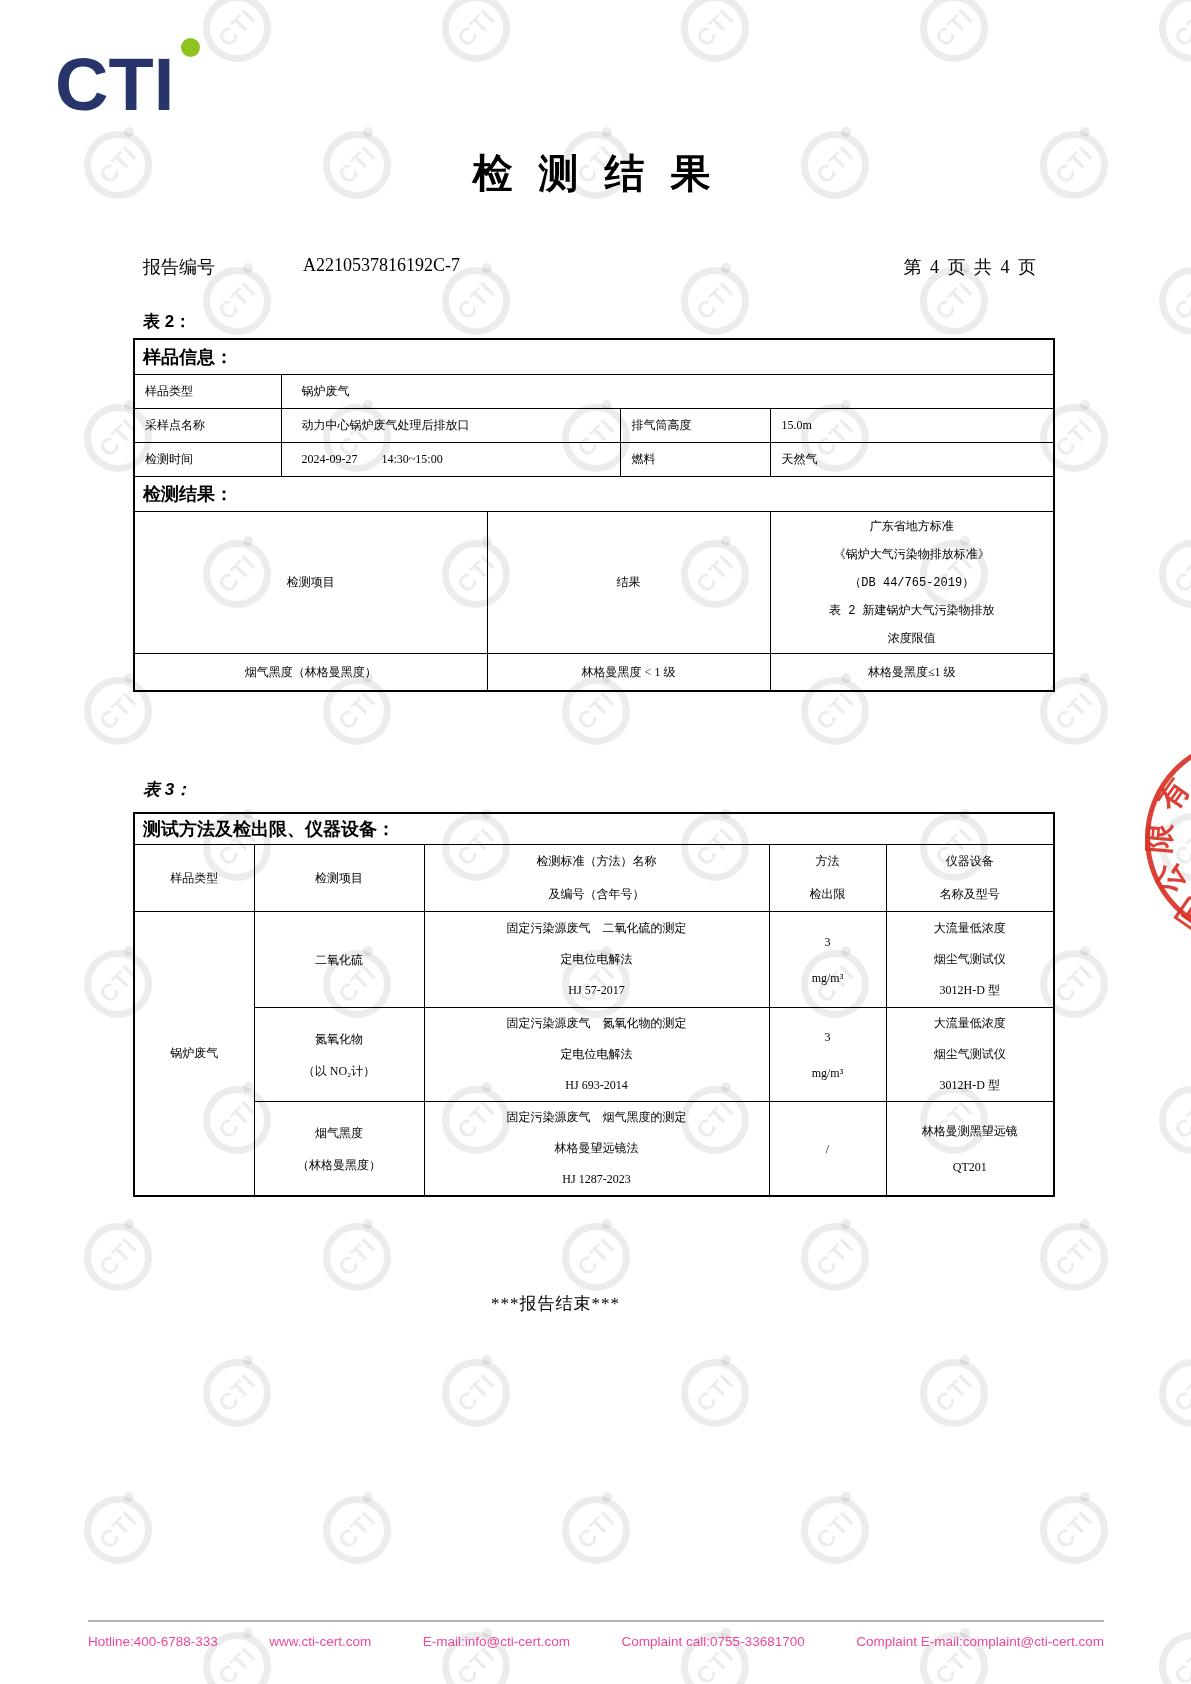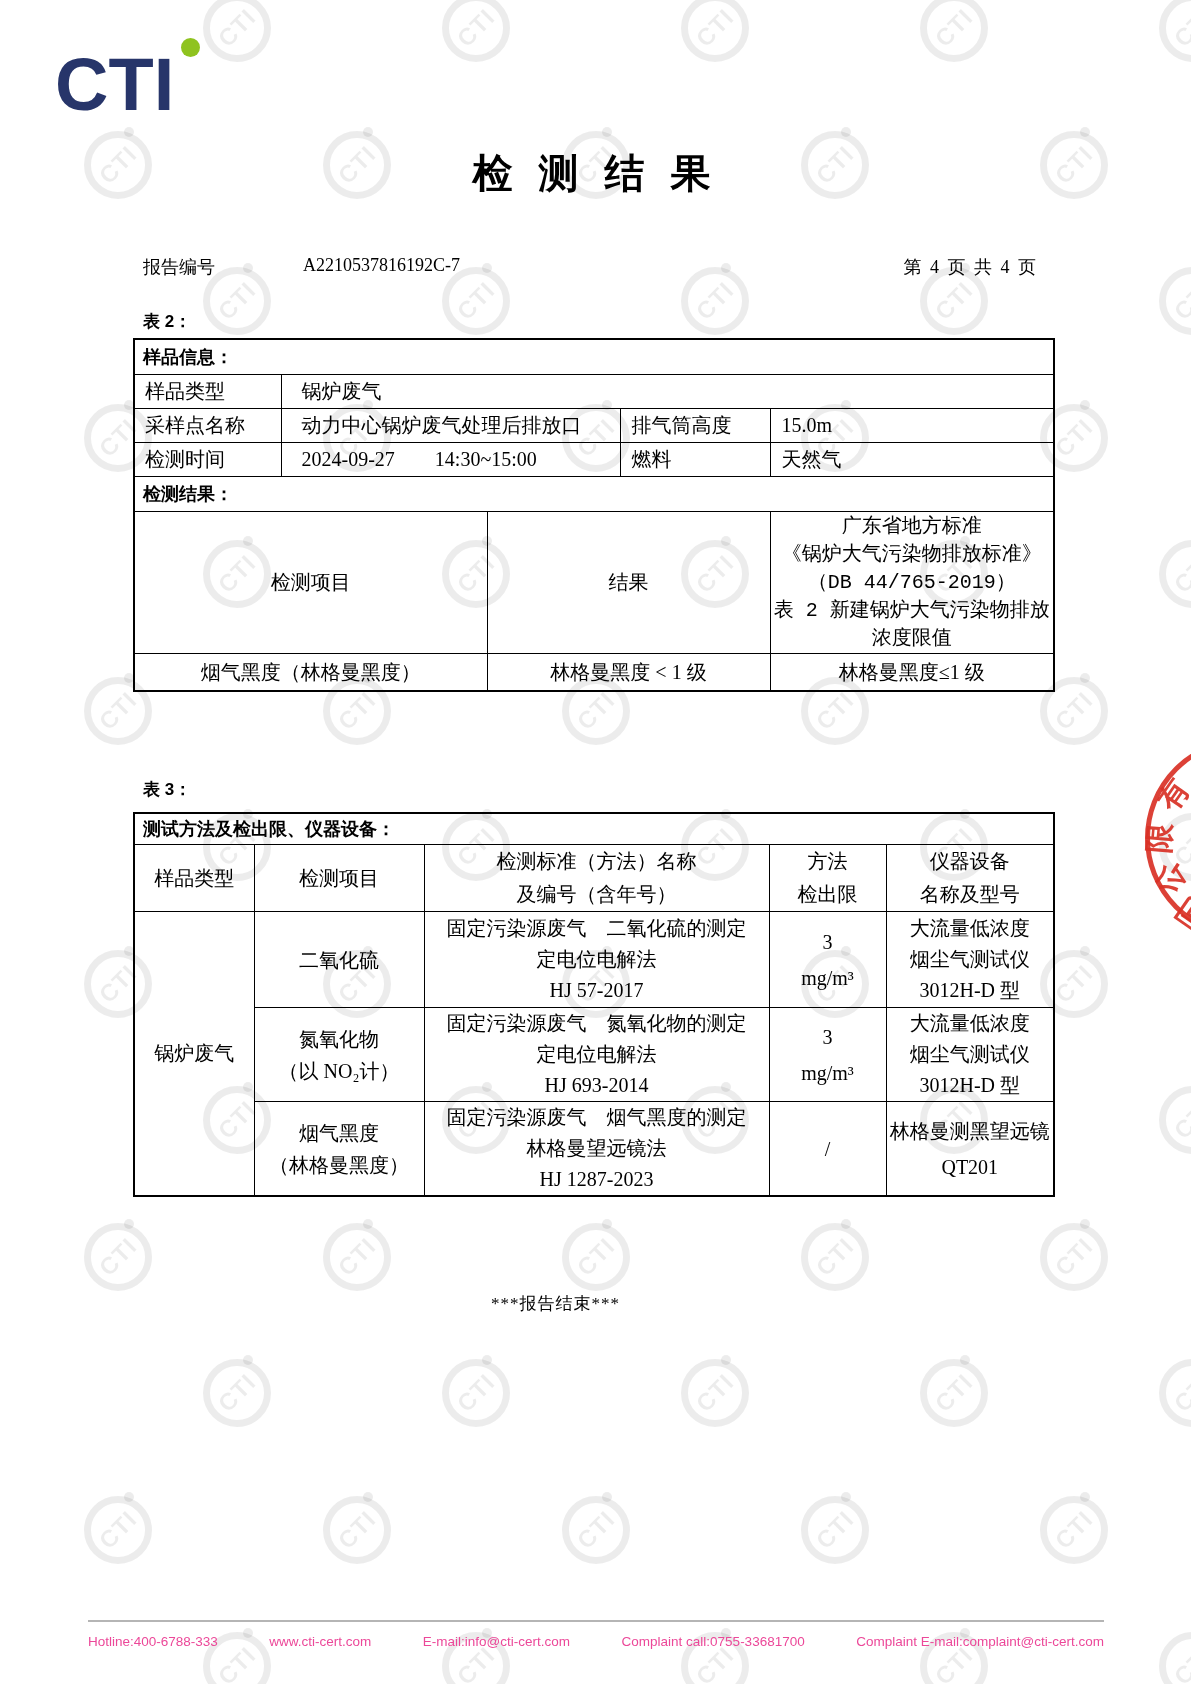--- a/index.html
+++ b/index.html
@@ -32,21 +32,21 @@
   .meta .lab  { position:absolute; left:143px; }
   .meta .val  { position:absolute; left:283px; }
   .meta .pages{ position:absolute; right:153px; letter-spacing:2px; }
   
   .tbl-label { position:absolute; font-family:"Liberation Sans","DejaVu Sans",sans-serif;
     font-weight:700; font-size:17px; z-index:2; }
   .tbl-wrap { position:absolute; z-index:2; }
   table { border-collapse:collapse; table-layout:fixed; width:920px; background:transparent;border-radius:10px; }
   table, td { border:1px solid #000; }
   table { border-width:2px; }
-  td { padding:0; font-size:20px; vertical-align:middle; overflow:hidden; }
+  td { padding:0; font-size:12px; vertical-align:middle; overflow:hidden; }
   .sec { font-family:"Liberation Sans","DejaVu Sans",sans-serif; font-weight:700; font-size:18px;
     padding-left:8px; text-align:left; }
   .lbl { padding-left:10px; }
   .val { padding-left:20px; }
   .lbl2{ padding-left:11px; }
   .val2{ padding-left:11px; }
   .ctr { text-align:center; }
   .lines { white-space:pre-line; }
   .std  { line-height:28px; }
   .hd2  { line-height:33px; }
@@ -452,21 +452,21 @@
       </tr>
       <tr class="h36">
         <td colspan="2" class="ctr">烟气黑度（林格曼黑度）</td>
         <td colspan="2" class="ctr">林格曼黑度 &lt; 1 级</td>
         <td class="ctr">林格曼黑度≤1 级</td>
       </tr>
     </tbody>
       </table>
   </div>
 
-  <div class="tbl-label" style="left:143px;top:778px;">表 3：</div>
+  <div class="tbl-label" style="left:143px;top:778px;font-style:italic;">表 3：</div>
   <div class="tbl-wrap" style="left:133px;top:812px;">
     <table>
       <colgroup>
         <col style="width:120px">
           <col style="width:170px">
           <col style="width:345px">
         <col style="width:117px">
           <col style="width:168px">
       </colgroup>
       <tbody>

